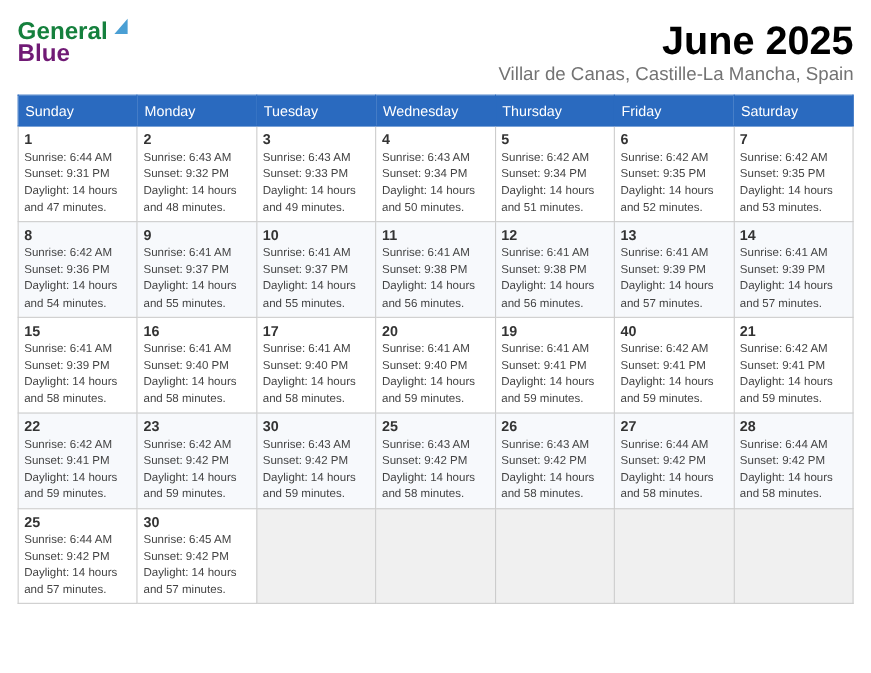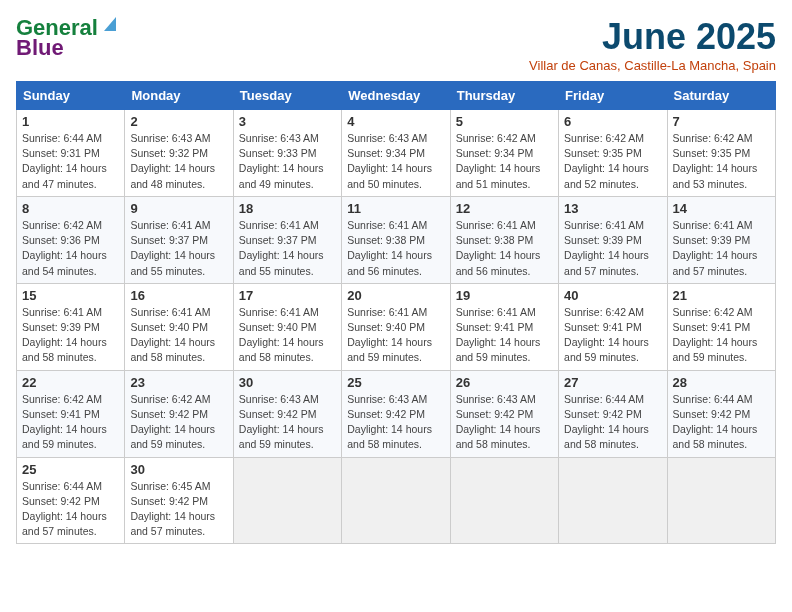--- a/index.html
+++ b/index.html
@@ -25,39 +25,39 @@
       font-weight: bold;
       color: #15803d;
       line-height: 1.1;
     }
     .title-area {
       text-align: right;
     }
     .month-title {
       font-size: 36px;
       font-weight: bold;
-      color: #0c4a6e;
+      color: #000000;
     }
     .subtitle {
-      font-size: 13px;
-      color: #c2410c;
+      font-size: 17px;
+      color: #737373;
       text-align: right;
     }
     .calendar {
       width: 100%;
       border-collapse: collapse;
       margin-top: 4px;
     }
     .calendar th {
       background-color: #2a6abf;
       color: #fff;
       text-align: left;
       padding: 6px 6px;
       font-size: 13px;
-      font-weight: bold;
+      font-weight: normal;
       border: 1px solid #2a6abf;
     }
     .calendar td {
       border: 1px solid #ccc;
       vertical-align: top;
       padding: 4px 5px;
       width: calc(100% / 7);
       font-size: 10.5px;
       color: #333;
       background: #fff;
@@ -148,21 +148,21 @@
       <tr>
         <td>
           <span class="day-num">8</span>
           <div class="day-info">Sunrise: 6:42 AM<br>Sunset: 9:36 PM<br>Daylight: 14 hours and 54 minutes.</div>
         </td>
         <td>
           <span class="day-num">9</span>
           <div class="day-info">Sunrise: 6:41 AM<br>Sunset: 9:37 PM<br>Daylight: 14 hours and 55 minutes.</div>
         </td>
         <td>
-          <span class="day-num">18</span>
+          <span class="day-num">10</span>
           <div class="day-info">Sunrise: 6:41 AM<br>Sunset: 9:37 PM<br>Daylight: 14 hours and 55 minutes.</div>
         </td>
         <td>
           <span class="day-num">11</span>
           <div class="day-info">Sunrise: 6:41 AM<br>Sunset: 9:38 PM<br>Daylight: 14 hours and 56 minutes.</div>
         </td>
         <td>
           <span class="day-num">12</span>
           <div class="day-info">Sunrise: 6:41 AM<br>Sunset: 9:38 PM<br>Daylight: 14 hours and 56 minutes.</div>
         </td>

